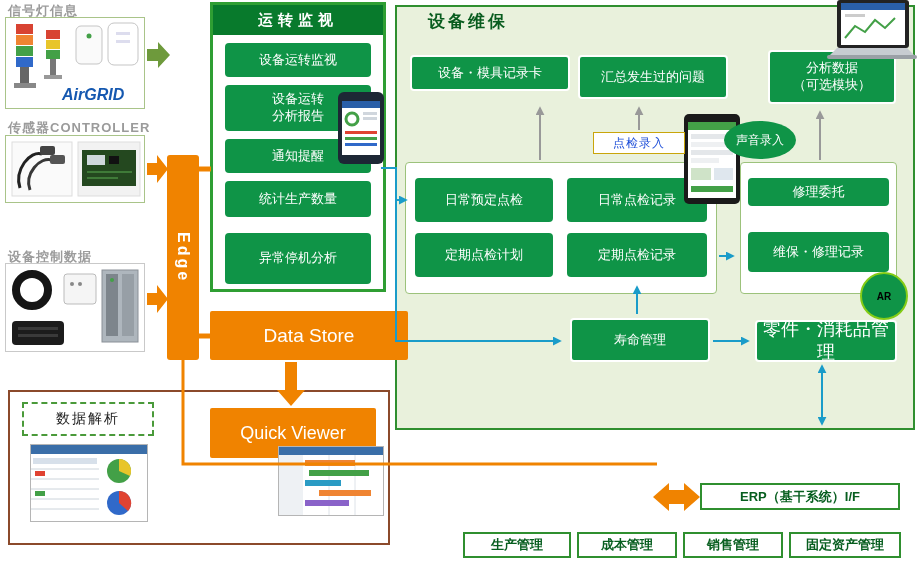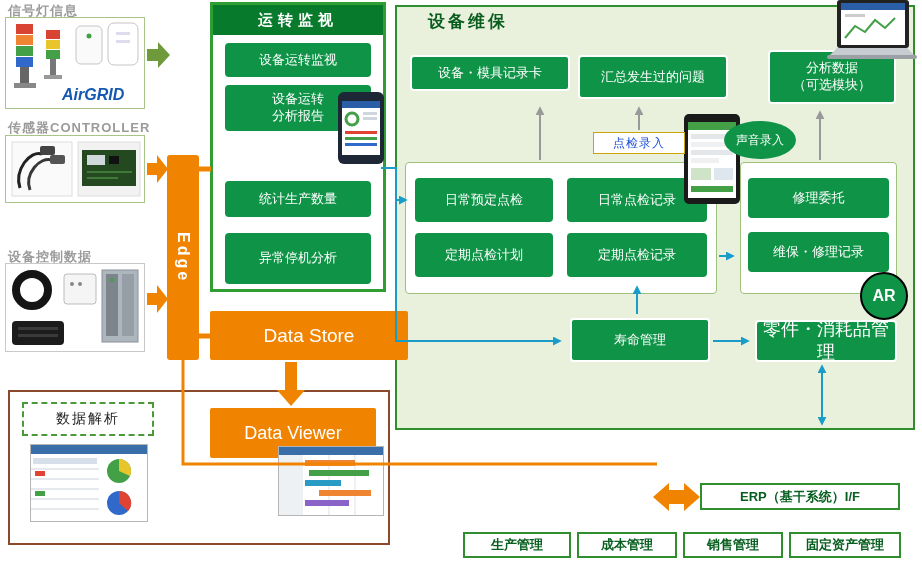--- a/index.html
+++ b/index.html
@@ -27,22 +27,22 @@
   #maint-title{position:absolute;left:428px;top:10px;font-size:17px;font-weight:bold;color:#085c1e;letter-spacing:3px;z-index:4}
   #brown-box{position:absolute;left:8px;top:390px;width:382px;height:155px;border:2px solid #8b4a2b;background:#fff;z-index:4}
   #analysis-dashed{position:absolute;left:22px;top:402px;width:132px;height:34px;border:2px dashed #4a9a3a;background:#fff;
         color:#222;font-size:14px;display:flex;align-items:center;justify-content:center;z-index:6;letter-spacing:2px}
   #factory-label{position:absolute;left:8px;top:518px;width:382px;text-align:center;font-size:19px;color:#333;
         letter-spacing:3px;z-index:6}
   #inspect-entry{position:absolute;left:593px;top:132px;width:92px;height:22px;background:#fff;border:1px solid #c9a50a;
         color:#1d4ed8;font-size:12px;display:flex;align-items:center;justify-content:center;z-index:22;letter-spacing:1px}
   #voice-entry{position:absolute;left:724px;top:121px;width:72px;height:38px;background:#0f9447;border-radius:50%;
         color:#fff;font-size:12px;display:flex;align-items:center;justify-content:center;z-index:24}
-  #ar-badge{position:absolute;left:860px;top:272px;width:48px;height:48px;background:#0f9447;border:2px solid #000000;
-        border-radius:50%;color:#ffffff;font-weight:bold;font-size:16px;display:flex;align-items:center;justify-content:center;z-index:26}
+  #ar-badge{position:absolute;left:860px;top:272px;width:48px;height:48px;background:#0f9447;border:2px solid #84cc16;
+        border-radius:50%;color:#000000;font-weight:bold;font-size:10px;display:flex;align-items:center;justify-content:center;z-index:26}
   #airgrid{position:absolute;left:56px;top:68px;color:#1558b0;font-style:italic;font-weight:bold;font-size:16px}
   .phone{position:absolute;background:#1d2735;border-radius:6px;z-index:40}
   .phone-screen{position:absolute;left:4px;top:9px;right:4px;bottom:9px;background:#fff;overflow:hidden}
   .tablet{position:absolute;background:#1a1a1a;border-radius:5px;z-index:20}
   .tablet-screen{position:absolute;left:4px;top:8px;right:4px;bottom:6px;background:#fff;overflow:hidden}
   #laptop{position:absolute;left:826px;top:0;width:92px;height:60px;z-index:8}
   #overlay{position:absolute;left:0;top:0;z-index:45;pointer-events:none}
 </style>
 </head>
 <body>
@@ -108,40 +108,41 @@
     </svg>
   </div>
 
   <div id="edge-box">Edge</div>
 
   <div id="monitor-box">
     <div id="monitor-header">运转监视</div>
     <div class="gbtn" style="left:12px;top:38px;width:146px;height:34px">设备运转监视</div>
     <div class="gbtn" style="left:12px;top:80px;width:146px;height:46px">设备运转
 分析报告</div>
+    <div class="gbtn" style="left:12px;top:134px;width:146px;height:34px">通知提醒</div>
     <div class="gbtn" style="left:12px;top:176px;width:146px;height:36px">统计生产数量</div>
     <div class="gbtn" style="left:12px;top:228px;width:146px;height:51px">异常停机分析</div>
   </div>
 
   <div class="phone" style="left:338px;top:92px;width:46px;height:72px">
     <div class="phone-screen">
       <svg width="38" height="54" viewBox="0 0 38 54">
         <rect x="0" y="0" width="38" height="7" fill="#2a5fa8"></rect>
         <circle cx="10" cy="18" r="6" fill="none" stroke="#43a047" stroke-width="3"></circle>
         <rect x="21" y="11" width="14" height="3" fill="#d0d6dd"></rect>
         <rect x="21" y="16" width="14" height="3" fill="#d0d6dd"></rect>
         <rect x="3" y="30" width="32" height="3" fill="#e04332"></rect>
         <rect x="3" y="36" width="32" height="3" fill="#43a047"></rect>
         <rect x="3" y="42" width="32" height="3" fill="#3069c9"></rect>
       </svg>
     </div>
   </div>
 
   <div class="orange-box" style="left:210px;top:311px;width:198px;height:49px;font-size:19px">Data Store</div>
-  <div class="orange-box" style="left:210px;top:408px;width:166px;height:50px;font-size:18px">Data Viewer</div>
+  <div class="orange-box" style="left:210px;top:408px;width:166px;height:50px;font-size:18px">Quick Viewer</div>
 
   <div id="brown-box"></div>
   <div id="analysis-dashed">数据解析</div>
 
   <div class="shot" style="left:30px;top:444px;width:118px;height:78px;z-index:6">
     <svg width="116" height="76" viewBox="0 0 116 76">
       <rect width="116" height="9" fill="#3a6ea8"></rect>
       <rect x="2" y="13" width="64" height="6" fill="#d7e0ea"></rect>
       <g stroke="#ccd4db" stroke-width="1">
         <line x1="0" y1="24" x2="68" y2="24"></line>
@@ -213,21 +214,21 @@
 
   <div id="voice-entry">声音录入</div>
 
   <div class="white-panel" style="left:405px;top:162px;width:312px;height:132px"></div>
   <div class="gbtn" style="left:415px;top:178px;width:138px;height:44px">日常预定点检</div>
   <div class="gbtn" style="left:567px;top:178px;width:140px;height:44px">日常点检记录</div>
   <div class="gbtn" style="left:415px;top:233px;width:138px;height:44px">定期点检计划</div>
   <div class="gbtn" style="left:567px;top:233px;width:140px;height:44px">定期点检记录</div>
 
   <div class="white-panel" style="left:740px;top:162px;width:157px;height:132px"></div>
-  <div class="gbtn" style="left:748px;top:178px;width:141px;height:40px">修理委托</div>
+  <div class="gbtn" style="left:748px;top:178px;width:141px;height:28px">修理委托</div>
   <div class="gbtn" style="left:748px;top:232px;width:141px;height:40px">维保・修理记录</div>
 
   <div id="ar-badge">AR</div>
 
   <div class="gbtn wb" style="left:570px;top:318px;width:140px;height:44px">寿命管理</div>
   <div class="gbtn wb" style="left:755px;top:320px;width:142px;height:42px;font-size:18px">零件・消耗品管理</div>
 
   <div class="outline-box" style="left:700px;top:483px;width:200px;height:27px">ERP（基干系统）I/F</div>
   <div class="outline-box" style="left:463px;top:532px;width:108px;height:26px">生产管理</div>
   <div class="outline-box" style="left:577px;top:532px;width:100px;height:26px">成本管理</div>

